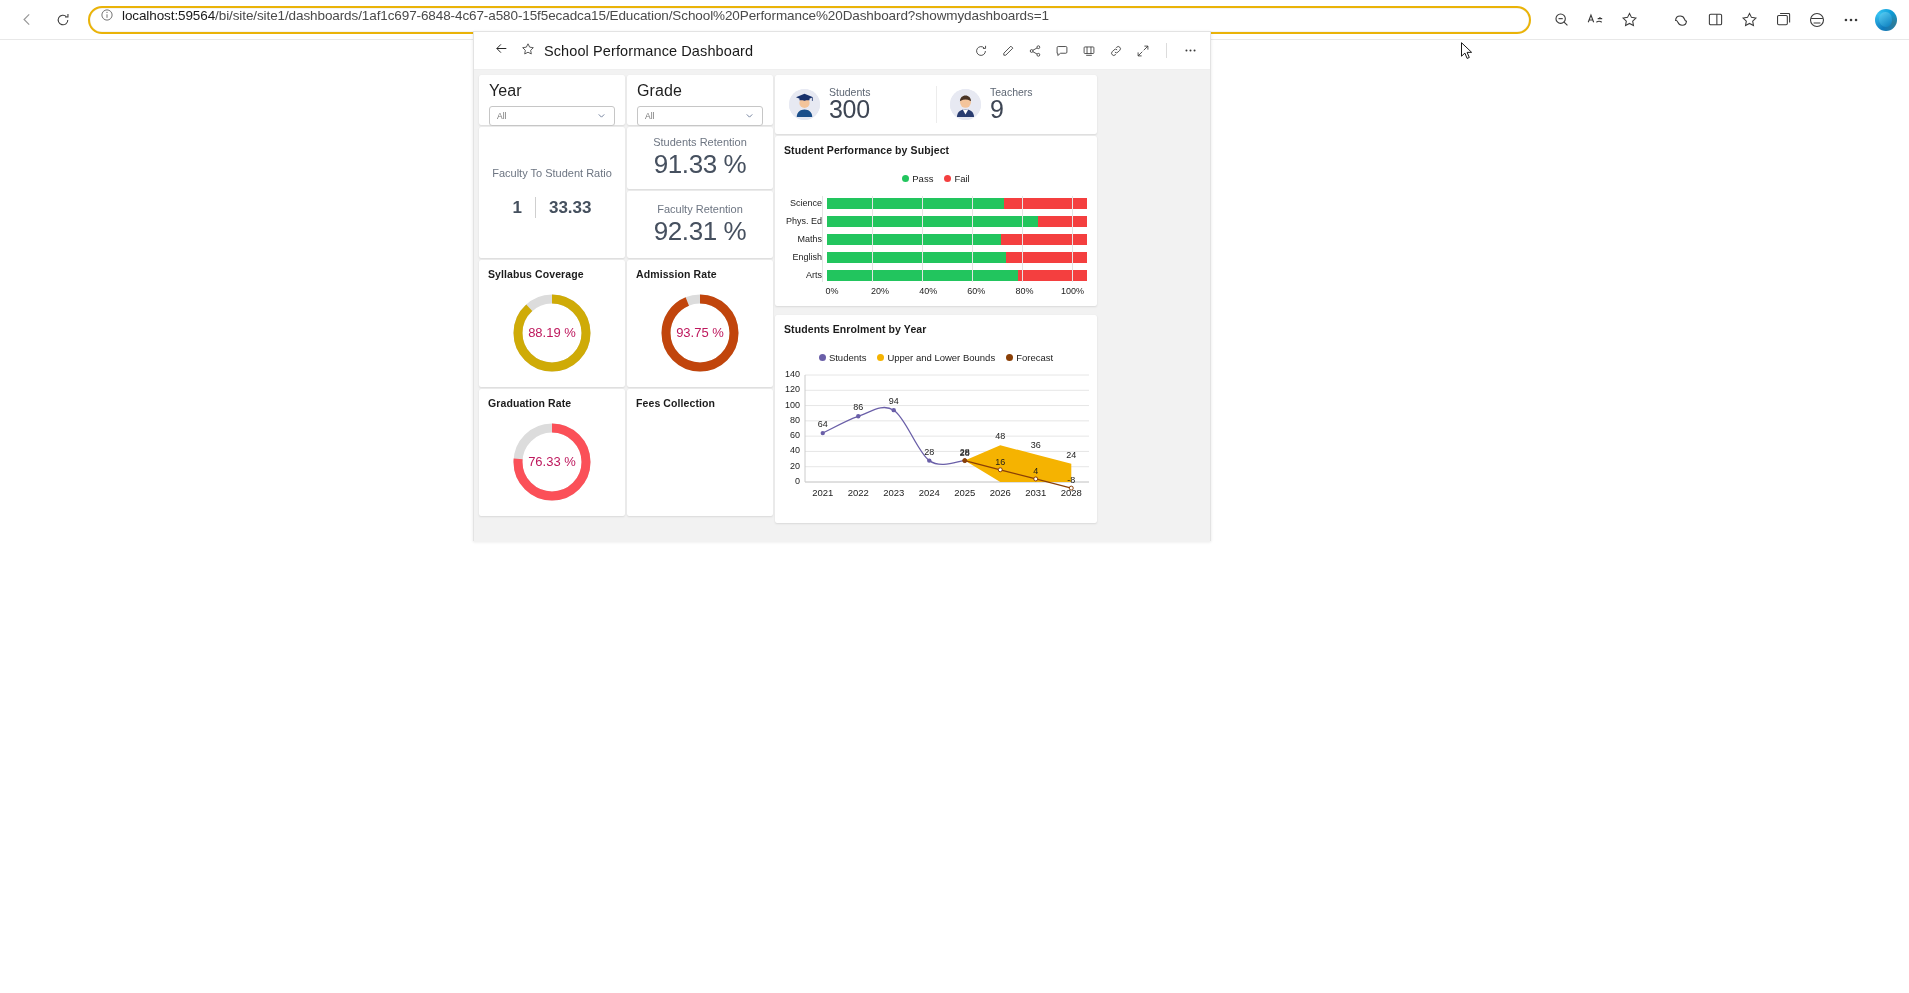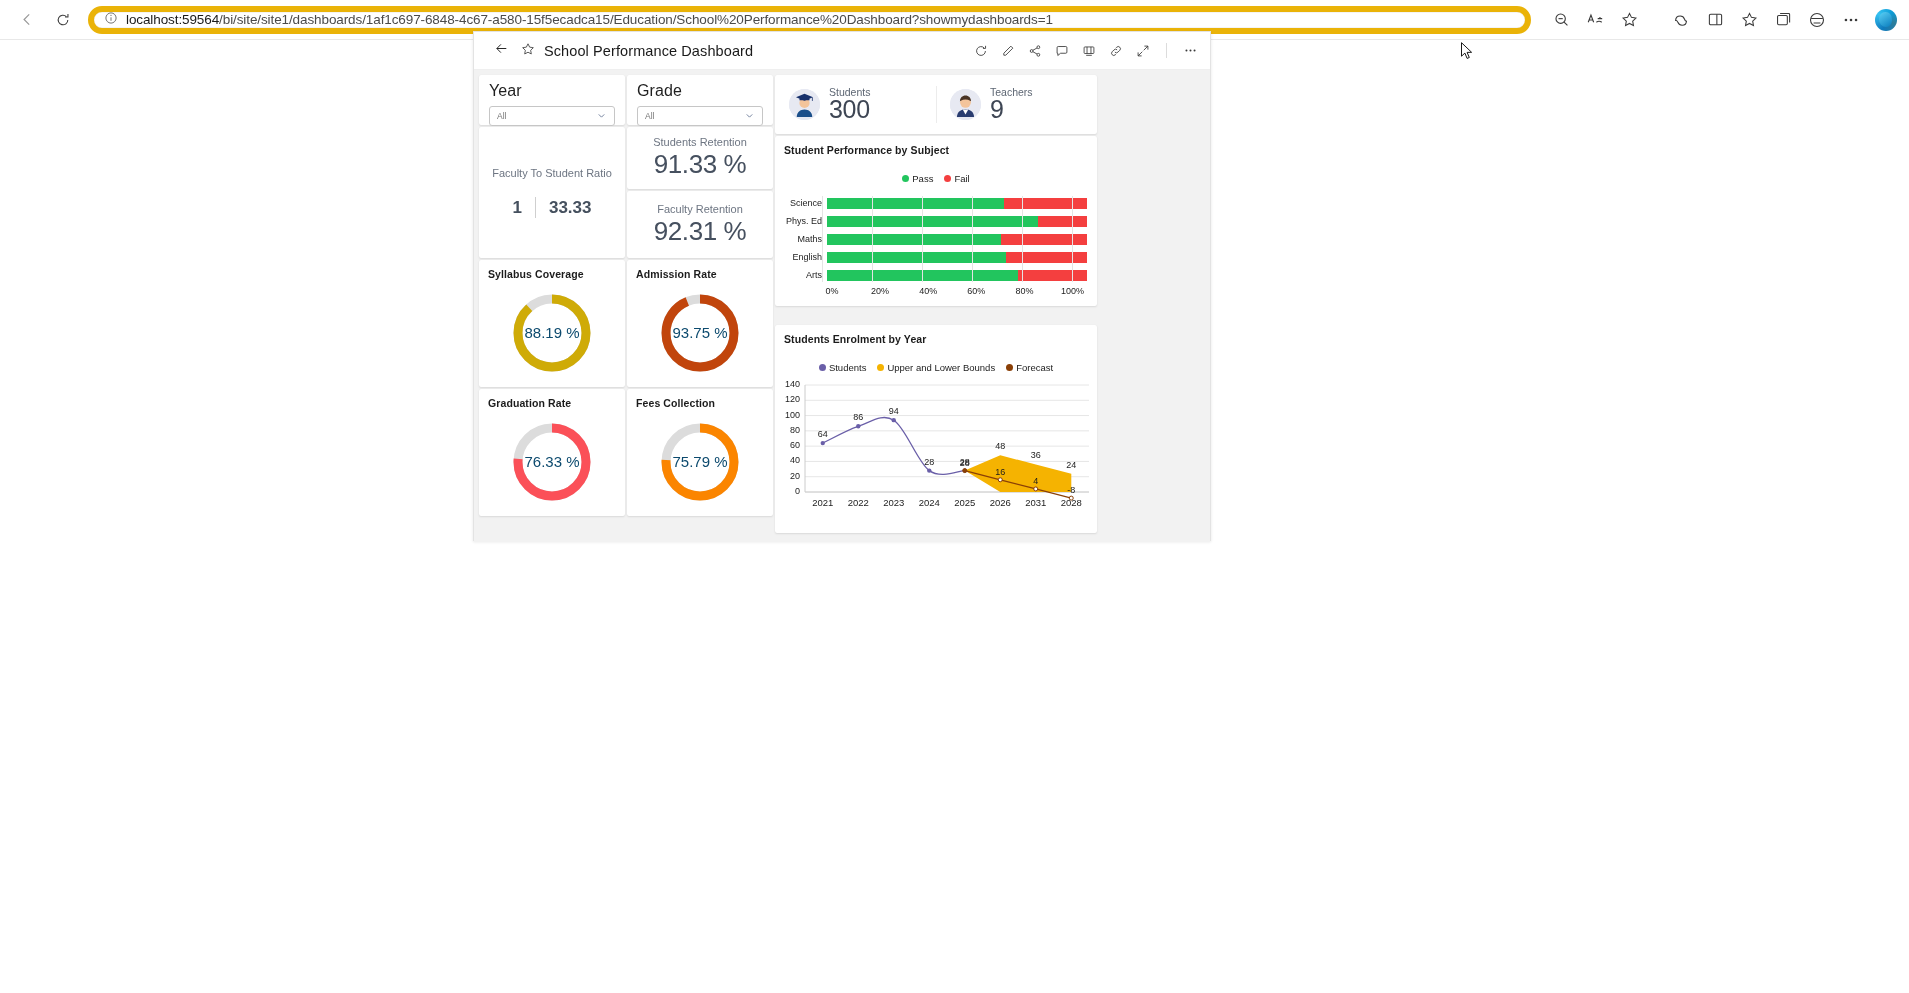--- a/index.html
+++ b/index.html
@@ -15,22 +15,22 @@
   .browser-bar {
     height:40px; background:#ffffff; display:flex; align-items:center;
     padding:0 12px; gap:6px; border-bottom:1px solid #e8e8e8;
   }
   .nav-btn {
     width:30px; height:30px; border-radius:5px; display:flex;
     align-items:center; justify-content:center; color:#6b6b6b; flex:none;
   }
   .nav-btn svg { display:block; }
   .omnibox {
-    flex:1; height:28px; background:#ffffff; border:6px solid #eab308;
-    border-radius:14px; display:flex; align-items:center; padding:0 10px; gap:8px;
+    flex:1; height:28px; background:#ffffff; border:2px solid #eab308;
+    border-radius:14px; display:flex; padding:0 10px; gap:8px;
     margin-left:4px; margin-right:8px; box-shadow: inset 0 0 0 0.5px #eaeaea;
   }
   .omnibox .info-ic { flex:none; color:#666; }
   .url-text {
     font-size:13.5px; color:#4a4a4a; white-space:nowrap; overflow:hidden;
     text-overflow:ellipsis; letter-spacing:-0.1px;
   }
   .url-text .host { color:#1a1a1a; }
   .chrome-right { display:flex; align-items:center; gap:2px; }
   .chrome-right .nav-btn { width:32px; height:32px; }
@@ -105,21 +105,21 @@
   .ratio-vals { display:flex; align-items:center; gap:13px; }
   .ratio-vals .n { font-size:17px; color:#45505e; font-weight:bold; }
   .ratio-vals .bar { width:1px; height:21px; background:#cfcfcf; }
 
   
   .donut-wrap { display:flex; align-items:center; justify-content:center; height:calc(100% - 22px); }
   .donut { position:relative; width:84px; height:84px; }
   .donut svg { transform:rotate(-90deg); display:block; }
   .donut .dlabel {
     position:absolute; inset:0; display:flex; align-items:center; justify-content:center;
-    font-size:15px; color:#0c4a6e;
+    font-size:13px; color:#be185d;
   }
 
   
   .legend { display:flex; align-items:flex-end; justify-content:center; gap:11px; font-size:9.5px; color:#1c1c1c; }
   .legend .li { display:flex; align-items:center; gap:3px; }
   .legend .dot { width:7px; height:7px; border-radius:50%; display:inline-block; }
 
   
   .barchart { position:relative; padding:0 10px; }
   .bc-row { display:flex; align-items:center; height:14px; margin-bottom:4px; }
@@ -483,32 +483,23 @@
               <circle cx="42" cy="42" r="34" fill="none" stroke="#dcdcdc" stroke-width="9"></circle>
               <circle cx="42" cy="42" r="34" fill="none" stroke="#fb5058" stroke-width="9" stroke-dasharray="163.06248172898606 50.56581871511989"></circle>
             </svg>
         <div class="dlabel">76.33 %</div>
       </div>
         </div>
     </div>
 
     <div class="card" style="left:153px; top:319px; width:146px; height:127px;">
       <div class="card-title">Fees Collection</div>
-      <div class="donut-wrap">
-          <div class="donut" id="g3">
-            <svg width="84" height="84" viewBox="0 0 84 84">
-              <circle cx="42" cy="42" r="34" fill="none" stroke="#dcdcdc" stroke-width="9"></circle>
-              <circle cx="42" cy="42" r="34" fill="none" stroke="#fb8500" stroke-width="9" stroke-dasharray="161.9088889065879 51.719411537518056"></circle>
-            </svg>
-        <div class="dlabel">75.79 %</div>
-      </div>
-        </div>
-    </div>
-
-    <div class="card" style="left:301px; top:255px; width:322px; height:208px;">
+    </div>
+
+    <div class="card" style="left:301px; top:245px; width:322px; height:208px;">
       <div class="card-title">Students Enrolment by Year</div>
       <div class="legend" style="margin-top:17px">
         <span class="li">
           <span class="dot" style="background:#6a5fa8"></span>
           <span>Students</span>
         </span>
         <span class="li">
           <span class="dot" style="background:#f5b301"></span>
           <span>Upper and Lower Bounds</span>
         </span>

